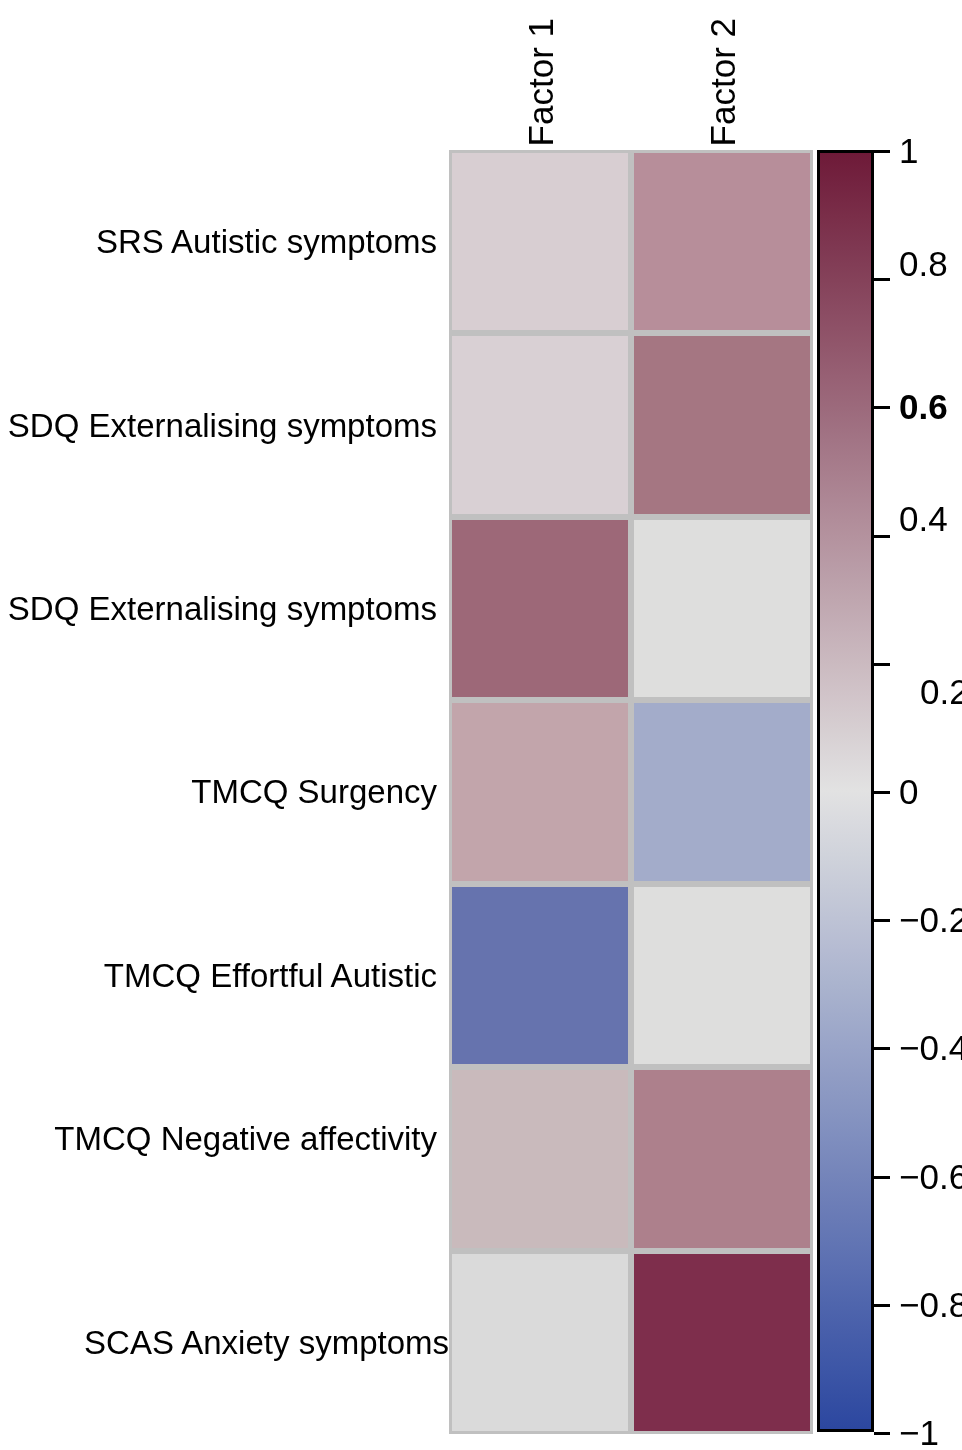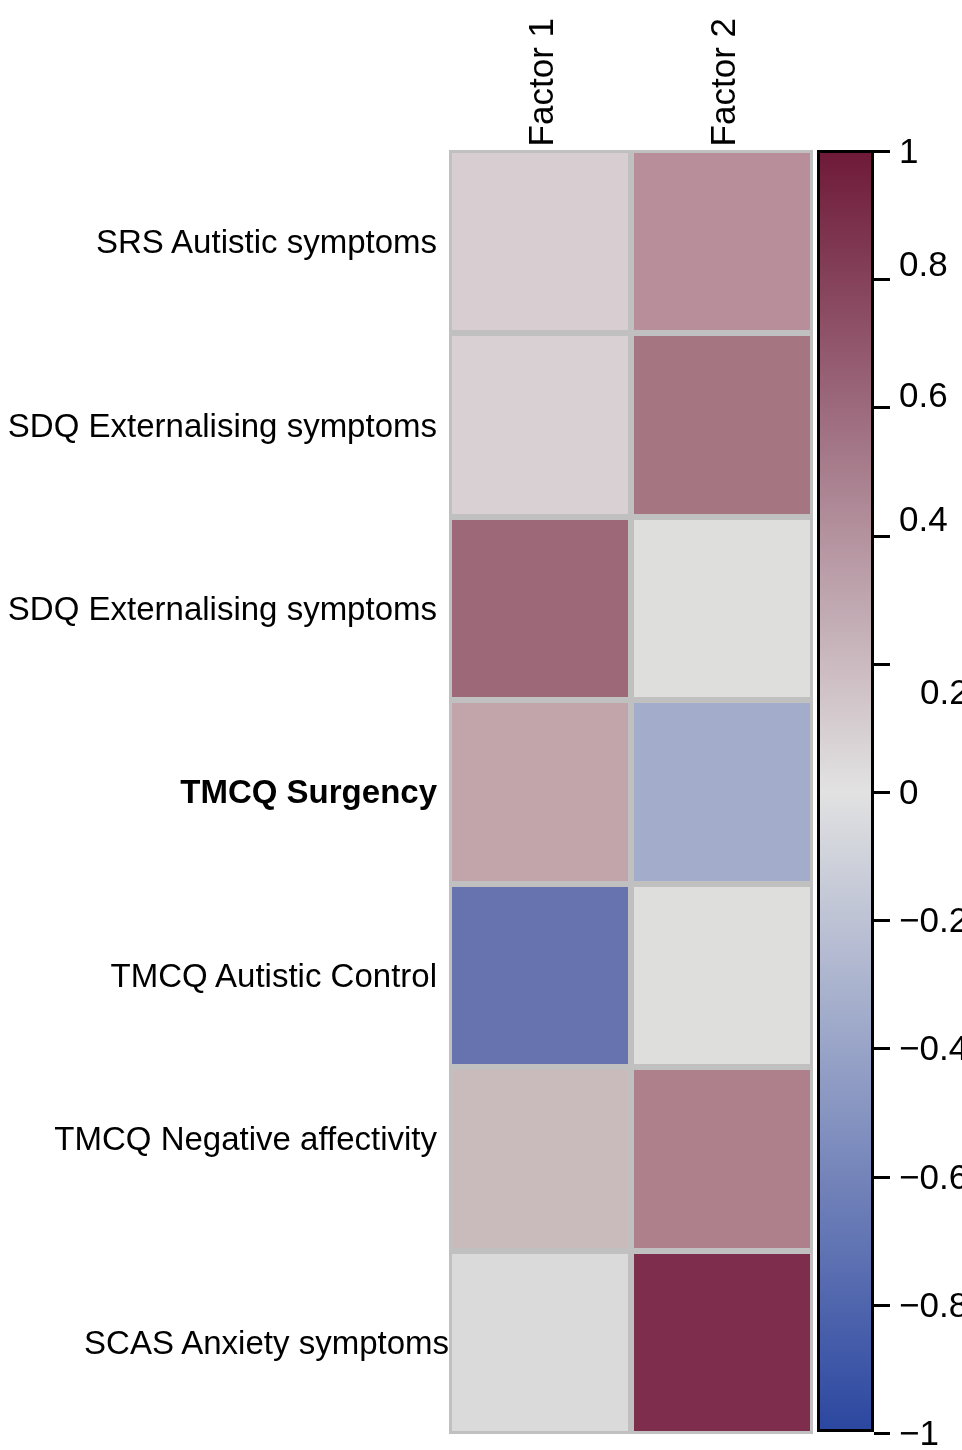--- a/index.html
+++ b/index.html
@@ -120,25 +120,25 @@
   <div id="row-labels">
       <div class="row-label" style="top: 150px; height: 183.429px;">
         <span>SRS Autistic symptoms</span>
       </div>
       <div class="row-label" style="top: 333.429px; height: 183.429px;">
         <span>SDQ Externalising symptoms</span>
       </div>
       <div class="row-label" style="top: 516.857px; height: 183.429px;">
         <span>SDQ Externalising symptoms</span>
       </div>
-      <div class="row-label" style="top: 700.286px; height: 183.429px; font-weight: bold;">
+      <div class="row-label" style="top: 700.286px; height: 183.429px;">
         <span>TMCQ Surgency</span>
       </div>
       <div class="row-label" style="top: 883.714px; height: 183.429px;">
-        <span>TMCQ Autistic Control</span>
+        <span>TMCQ Effortful Autistic</span>
       </div>
       <div class="row-label" style="top: 1047px; height: 183.429px;">
         <span>TMCQ Negative affectivity</span>
       </div>
       <div class="row-label" style="top: 1250.57px; height: 183.429px; margin-left: 12px;">
         <span>SCAS Anxiety symptoms</span>
       </div>
     </div>
 
   <div id="heatmap">
@@ -159,21 +159,21 @@
     </div>
 
   <div id="colorbar-wrap">
     <div id="colorbar" style="background: linear-gradient(rgb(110, 26, 56) 0%, rgb(116, 36, 65) 2.5%, rgb(122, 46, 73) 5%, rgb(127, 56, 82) 7.5%, rgb(133, 66, 90) 10%, rgb(139, 76, 99) 12.5%, rgb(145, 86, 107) 15%, rgb(151, 96, 116) 17.5%, rgb(156, 106, 124) 20%, rgb(162, 116, 133) 22.5%, rgb(168, 126, 141) 25%, rgb(174, 136, 150) 27.5%, rgb(180, 146, 158) 30%, rgb(185, 156, 167) 32.5%, rgb(191, 166, 175) 35%, rgb(197, 176, 184) 37.5%, rgb(203, 186, 192) 40%, rgb(209, 196, 201) 42.5%, rgb(214, 206, 209) 45%, rgb(220, 216, 218) 47.5%, rgb(226, 226, 226) 50%, rgb(217, 218, 223) 52.5%, rgb(208, 211, 219) 55%, rgb(199, 203, 216) 57.5%, rgb(190, 195, 213) 60%, rgb(181, 187, 210) 62.5%, rgb(171, 180, 206) 65%, rgb(162, 172, 203) 67.5%, rgb(153, 164, 200) 70%, rgb(144, 156, 196) 72.5%, rgb(135, 149, 193) 75%, rgb(126, 141, 190) 77.5%, rgb(117, 133, 186) 80%, rgb(108, 125, 183) 82.5%, rgb(99, 118, 180) 85%, rgb(90, 110, 177) 87.5%, rgb(80, 102, 173) 90%, rgb(71, 94, 170) 92.5%, rgb(62, 87, 167) 95%, rgb(53, 79, 163) 97.5%, rgb(44, 71, 160) 100%);"></div>
     <div id="colorbar-ticks">
         <div class="cb-tick" style="top: 0px;"></div>
         <div class="cb-label" style="top: 0px;">1</div>
         <div class="cb-tick" style="top: 128.2px;"></div>
         <div class="cb-label" style="top: 113px;">0.8</div>
         <div class="cb-tick" style="top: 256.4px;"></div>
-        <div class="cb-label" style="top: 244px;">0.6</div>
+        <div class="cb-label" style="top: 256px; font-weight: bold;">0.6</div>
         <div class="cb-tick" style="top: 384.6px;"></div>
         <div class="cb-label" style="top: 368px;">0.4</div>
         <div class="cb-tick" style="top: 512.8px;"></div>
         <div class="cb-label" style="top: 541px; margin-left: 21px;">0.2</div>
         <div class="cb-tick" style="top: 641px;"></div>
         <div class="cb-label" style="top: 641px;">0</div>
         <div class="cb-tick" style="top: 769.2px;"></div>
         <div class="cb-label" style="top: 769.2px;">−0.2</div>
         <div class="cb-tick" style="top: 897.4px;"></div>
         <div class="cb-label" style="top: 897.4px;">−0.4</div>

